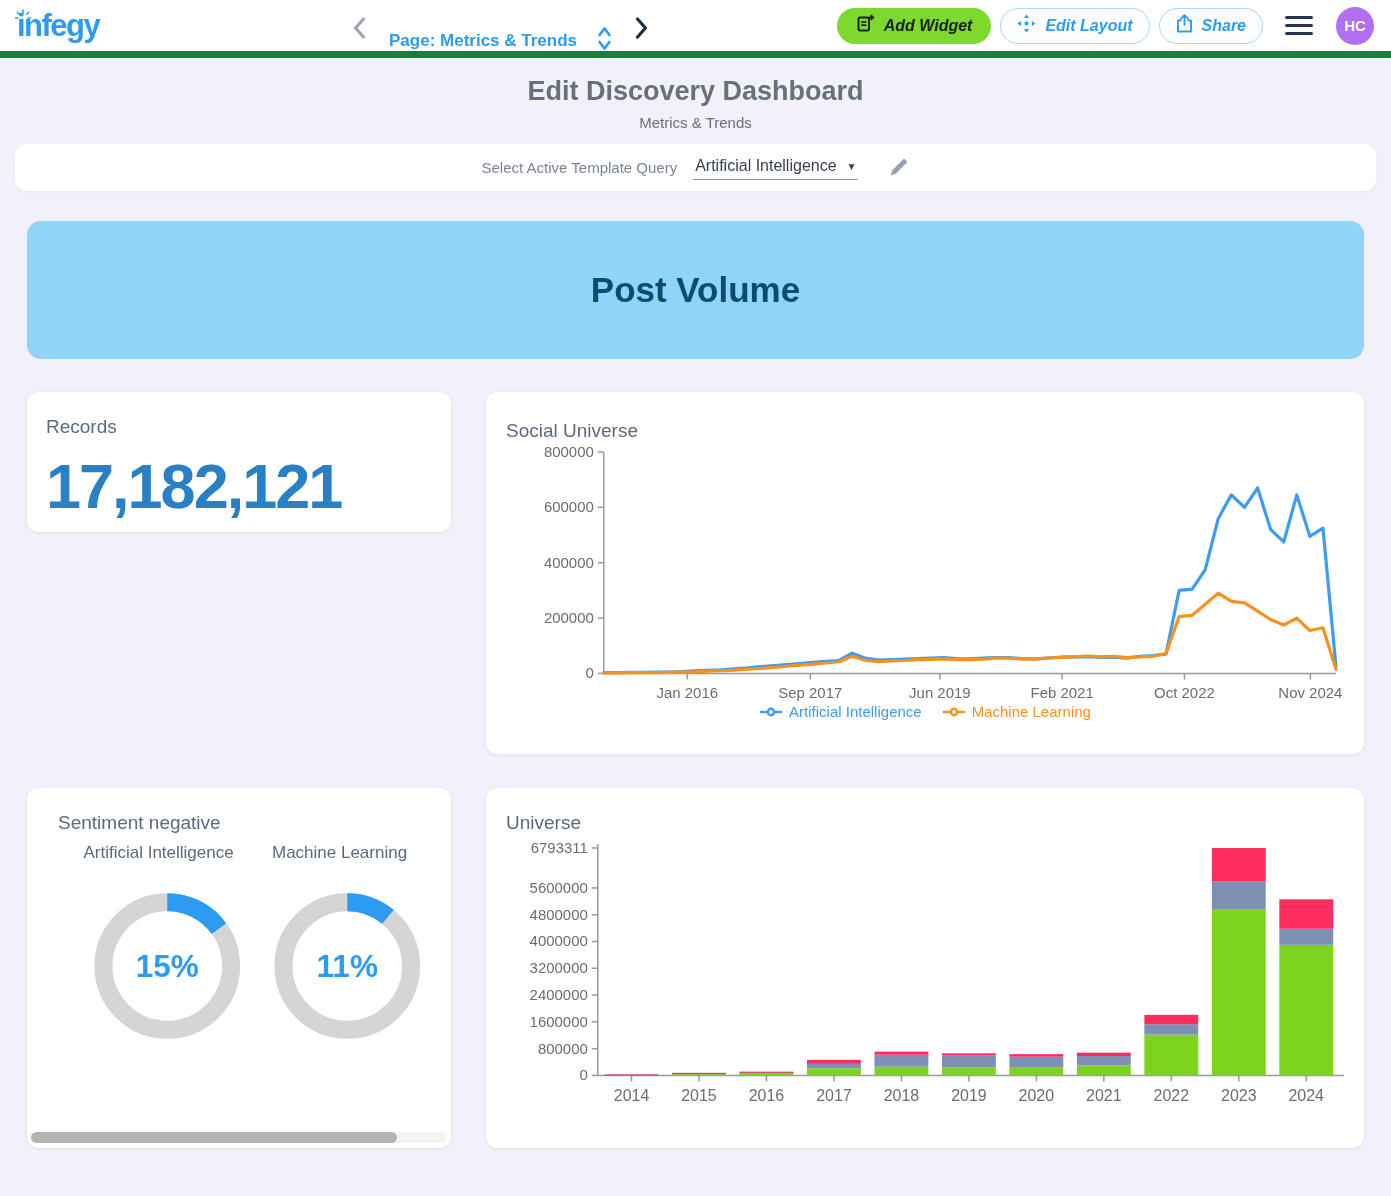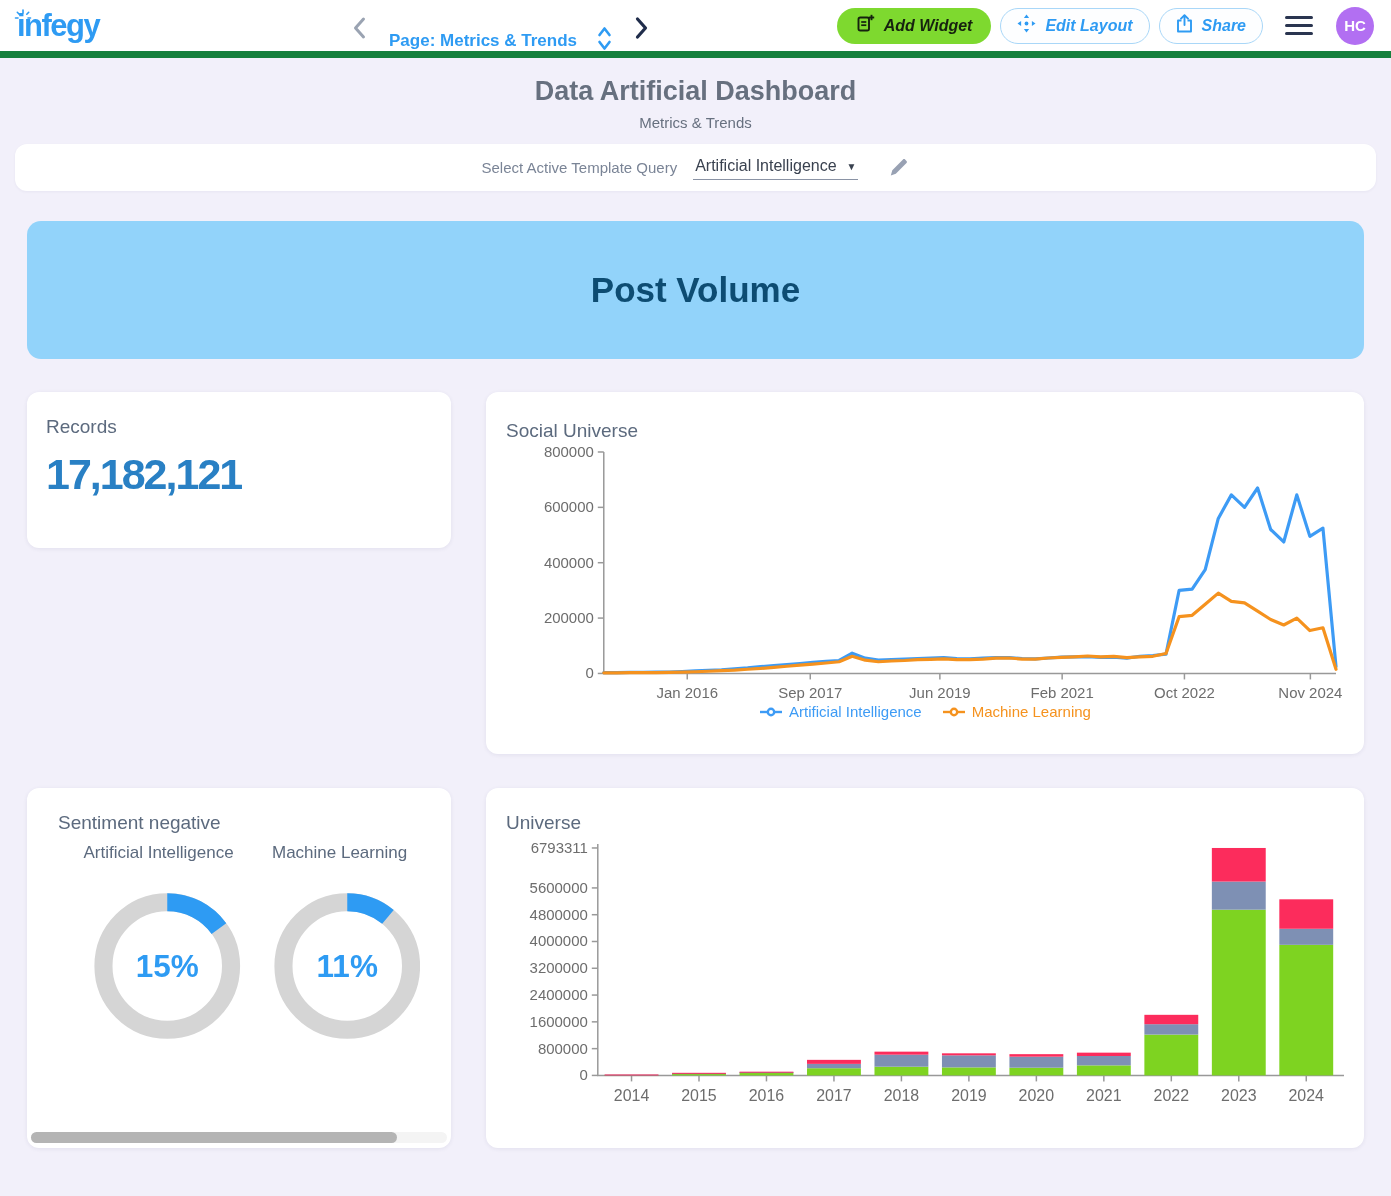--- a/index.html
+++ b/index.html
@@ -34,23 +34,23 @@
   .query-pencil{margin-left:14px;display:flex;align-items:center;}
 
   
   .banner{margin:30px 27px 0;height:138px;background:#92D3FA;border-radius:14px;display:flex;align-items:center;justify-content:center;}
   .banner span{font-size:35px;font-weight:700;color:#0D4C72;}
 
   
   .main{padding:33px 27px 0;display:grid;grid-template-columns:424px 878px;column-gap:35px;row-gap:34px;}
   .card{background:#fff;border-radius:12px;box-shadow:0 1px 4px rgba(40,40,90,.08);}
   .stack{display:flex;flex-direction:column;gap:34px;}
-  .metric-card{height:156px;padding:24px 19px 0;}
+  .metric-card{height:140px;padding:24px 19px 0;}
   .metric-label{font-size:19px;color:#5C6A7E;}
-  .metric-value{font-size:43px;font-weight:700;color:#2980C4;letter-spacing:-2px;margin-top:12px;white-space:nowrap;}
+  .metric-value{font-size:63px;font-weight:700;color:#2980C4;letter-spacing:-2px;margin-top:12px;white-space:nowrap;}
   .card-title{font-size:19px;color:#5C6A7E;}
   .su-card{height:362px;padding:28px 20px 0;}
   .su-card svg.chart{display:block;width:100%;margin-top:4px;}
   .legend{display:flex;justify-content:center;gap:20px;margin-top:0;font-size:15px;}
   .lg-item{display:flex;align-items:center;gap:6px;}
 
   .sneg-card{height:360px;padding:24px 31px 0;position:relative;overflow:hidden;}
   .donut-labels{display:flex;margin-top:9px;}
   .donut-labels span{font-size:17px;color:#5C6A7E;text-align:center;}
   .dl-1{width:250px;}
@@ -147,21 +147,21 @@
     <button class="hamburger">
       <i></i>
         <i></i>
         <i></i>
     </button>
     <div class="avatar">HC</div>
   </div>
 </header>
 
 <section class="title-block">
-  <h1>Data Artificial Dashboard</h1>
+  <h1>Edit Discovery Dashboard</h1>
   <div class="subtitle">Metrics &amp; Trends</div>
 </section>
 
 <section class="query-bar">
   <span class="query-label">Select Active Template Query</span>
   <div class="query-select">
     <span>Artificial Intelligence</span>
     <span class="caret">▼</span>
   </div>
   <span class="query-pencil">

